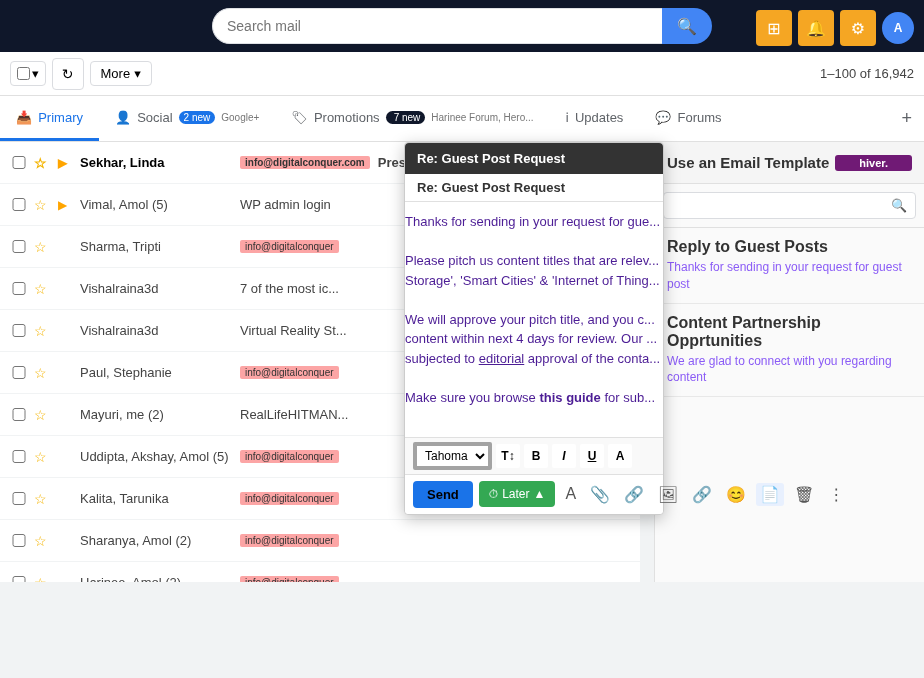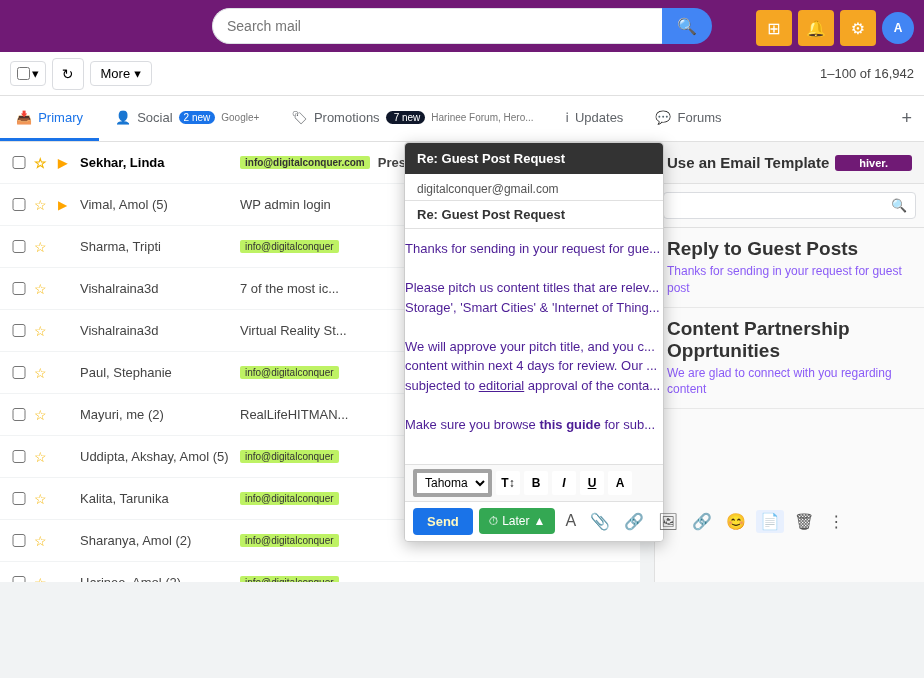--- a/index.html
+++ b/index.html
@@ -1,20 +1,20 @@
 <!DOCTYPE html>
 <html><head>
   <meta charset="utf-8">
   <style>
     * { box-sizing: border-box; margin: 0; padding: 0; }
     body { font-family: Arial, sans-serif; font-size: 13px; background: #f1f3f4; width: 924px; height: 678px; overflow: hidden; }
 
     
     .top-bar {
-      background: #701a75;
+      background: #0f172a;
       padding: 8px 10px;
       display: flex;
       align-items: center;
       justify-content: space-between;
       height: 52px;
     }
     .search-wrapper {
       display: flex;
       align-items: center;
       flex: 1;
@@ -172,21 +172,21 @@
       cursor: pointer;
       height: 42px;
       position: relative;
     }
     .email-row.unread { font-weight: bold; background: white; }
     .email-row.read { color: #444; }
     .row-check { width: 18px; margin-right: 6px; }
     .row-star { width: 18px; margin-right: 6px; color: #f4b400; font-size: 14px; }
     .row-label-icon { width: 14px; margin-right: 8px; font-size: 12px; }
     .row-sender { width: 160px; overflow: hidden; text-overflow: ellipsis; white-space: nowrap; font-size: 13px; }
-    .row-tag { background: #bef264; color: #333; border-radius: 2px; padding: 1px 5px; font-size: 10px; margin-right: 8px; white-space: nowrap; }
+    .row-tag { background: #fca5a5; color: #333; border-radius: 2px; padding: 1px 5px; font-size: 10px; margin-right: 8px; white-space: nowrap; }
     .row-subject { flex: 1; overflow: hidden; text-overflow: ellipsis; white-space: nowrap; font-size: 13px; color: #444; }
     .row-time { font-size: 12px; color: #777; margin-left: 8px; white-space: nowrap; }
 
     
     .main-area {
       display: flex;
       position: relative;
     }
 
     
@@ -259,21 +259,21 @@
       display: flex;
       align-items: center;
       padding: 6px 8px;
       border-top: 1px solid #e0e0e0;
       gap: 6px;
       background: white;
       border-radius: 0 0 4px 4px;
     }
     .send-btn {
       background: #1a73e8;
-      color: #fef9c3;
+      color: #000000;
       border: none;
       border-radius: 4px;
       padding: 6px 14px;
       cursor: pointer;
       font-size: 13px;
       font-weight: bold;
     }
     .later-btn {
       background: #34a853;
       color: white;
@@ -347,21 +347,21 @@
       flex: 1;
       display: flex;
       align-items: center;
     }
     .template-item {
       padding: 10px 12px;
       border-bottom: 1px solid #e8e8e8;
       cursor: pointer;
     }
     .template-name {
-      font-size: 19px;
+      font-size: 16px;
       font-weight: bold;
       color: #333;
       margin-bottom: 3px;
     }
     .template-preview {
       font-size: 12px;
       color: #8b5cf6;
       line-height: 1.4;
     }
 
@@ -519,23 +519,20 @@
       <span class="row-star">☆</span>
       <span class="row-label-icon"></span>
       <span class="row-sender">Harinee, Amol (2)</span>
       <span class="row-tag">info@digitalconquer</span>
     </div>
 
   </div>
 
   <div class="compose-panel">
     <div class="compose-header">Re: Guest Post Request</div>
-    <div class="compose-meta">
-      <span>digitalconquer@gmail.com</span>
-    </div>
     <div class="compose-subject">Re: Guest Post Request</div>
     <div class="compose-body">
       <div>Thanks for sending in your request for gue...</div>
       <br>
       <div>Please pitch us content titles that are relev... Storage', 'Smart Cities' &amp; 'Internet of Thing...</div>
       <br>
       <div>We will approve your pitch title, and you c... content within next 4 days for review. Our ... subjected to <span style="text-decoration:underline;">editorial</span> approval of the conta...</div>
       <br>
       <div>Make sure you browse <strong>this guide</strong> for sub...</div>
       <br>

